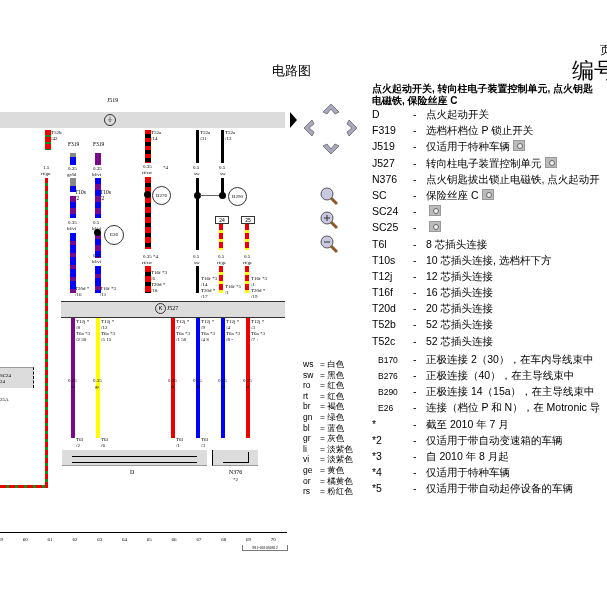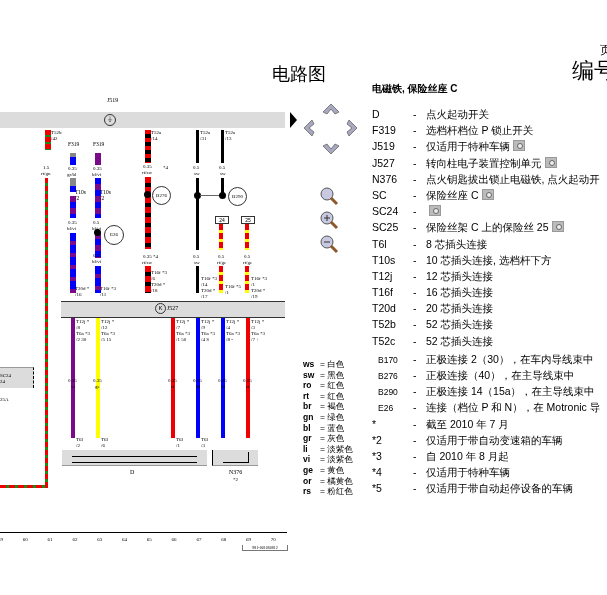--- a/index.html
+++ b/index.html
@@ -1,33 +1,33 @@
 <!DOCTYPE html>
 <html><head>
 <meta charset="utf-8">
 <style>
   html,body{margin:0;padding:0;background:#fff;}
   body{width:607px;height:595px;position:relative;overflow:hidden;font-family:"Liberation Sans",sans-serif;color:#000;}
   .abs{position:absolute;}
   .page-corner{position:absolute;left:600px;top:42px;font-size:12px;}
-  .diagram-title{position:absolute;left:272px;top:62px;font-size:18px;}
+  .diagram-title{position:absolute;left:272px;top:62px;font-size:13px;}
   .legend-title{position:absolute;left:572px;top:56px;font-size:22px;white-space:nowrap;}
   .legend-heading{position:absolute;left:372px;top:83px;font-size:10px;font-weight:bold;line-height:12px;width:240px;white-space:nowrap;}
   .legend-heading .l2{display:block;}
   .legend-list{position:absolute;left:372px;top:108px;font-size:10.5px;}
   .li{position:relative;height:16.2px;white-space:nowrap;}
   .li .code{position:absolute;left:0;width:38px;}
   .li .code.small{font-size:8.5px;left:6px;top:2px;}
   .li .dash{position:absolute;left:41px;}
   .li .desc{position:absolute;left:54px;}
   .cam{display:inline-block;width:12px;height:11px;background:#bbb;border:1px solid #999;margin-left:3px;vertical-align:-1px;position:relative;box-sizing:border-box;}
   .cam::after{content:"";position:absolute;left:3px;top:2px;width:4px;height:4px;border:1px solid #666;border-radius:50%;background:#eee;}
   .color-legend{position:absolute;left:303px;top:359px;font-size:8.5px;line-height:10.6px;}
   .color-legend .ci{white-space:nowrap;}
-  .color-legend .k{display:inline-block;width:17px;font-weight:bold;}
+  .color-legend .k{display:inline-block;width:17px;}
   .nav{position:absolute;}
   .bus{position:absolute;background:#dcdcdc;}
   .wire{position:absolute;width:6px;}
   .lab{position:absolute;font-size:5px;line-height:6px;font-family:"Liberation Serif",serif;text-align:left;white-space:nowrap;}
   .circ{position:absolute;border:1px solid #333;border-radius:50%;font-size:5px;font-family:"Liberation Serif",serif;text-align:center;background:#fff;}
   .axis{position:absolute;left:0;top:532px;width:287px;height:1px;background:#000;}
   .tick{position:absolute;top:537px;font-size:5px;font-family:"Liberation Serif",serif;}
 </style>
 </head>
 <body>
@@ -238,20 +238,21 @@
     <div class="ci"><span class="k">bl</span><span>= 蓝色</span></div>
     <div class="ci"><span class="k">gr</span><span>= 灰色</span></div>
     <div class="ci"><span class="k">li</span><span>= 淡紫色</span></div>
     <div class="ci"><span class="k">vi</span><span>= 淡紫色</span></div>
     <div class="ci"><span class="k">ge</span><span>= 黄色</span></div>
     <div class="ci"><span class="k">or</span><span>= 橘黄色</span></div>
     <div class="ci"><span class="k">rs</span><span>= 粉红色</span></div>
   </div>
 
 <div class="legend-heading">
+  <span>点火起动开关, 转向柱电子装置控制单元, 点火钥匙</span>
   <span class="l2">电磁铁, 保险丝座 C</span>
 </div>
 <div class="legend-list" id="legend-list">
     <div class="li">
       <span class="code">D</span>
       <span class="dash">-</span>
       <span class="desc"><span>点火起动开关</span></span>
     </div>
     <div class="li">
       <span class="code">F319</span>
@@ -279,21 +280,21 @@
       <span class="desc"><span>保险丝座 C</span><span class="cam"></span></span>
     </div>
     <div class="li">
       <span class="code">SC24</span>
       <span class="dash">-</span>
       <span class="desc"><span class="cam"></span></span>
     </div>
     <div class="li">
       <span class="code">SC25</span>
       <span class="dash">-</span>
-      <span class="desc"><span>保险丝架 C 上的保险丝 25</span><span class="cam"></span></span>
+      <span class="desc"><span class="cam"></span></span>
     </div>
     <div class="li">
       <span class="code">T6l</span>
       <span class="dash">-</span>
       <span class="desc"><span>8 芯插头连接</span></span>
     </div>
     <div class="li">
       <span class="code">T10s</span>
       <span class="dash">-</span>
       <span class="desc"><span>10 芯插头连接, 选档杆下方</span></span>

